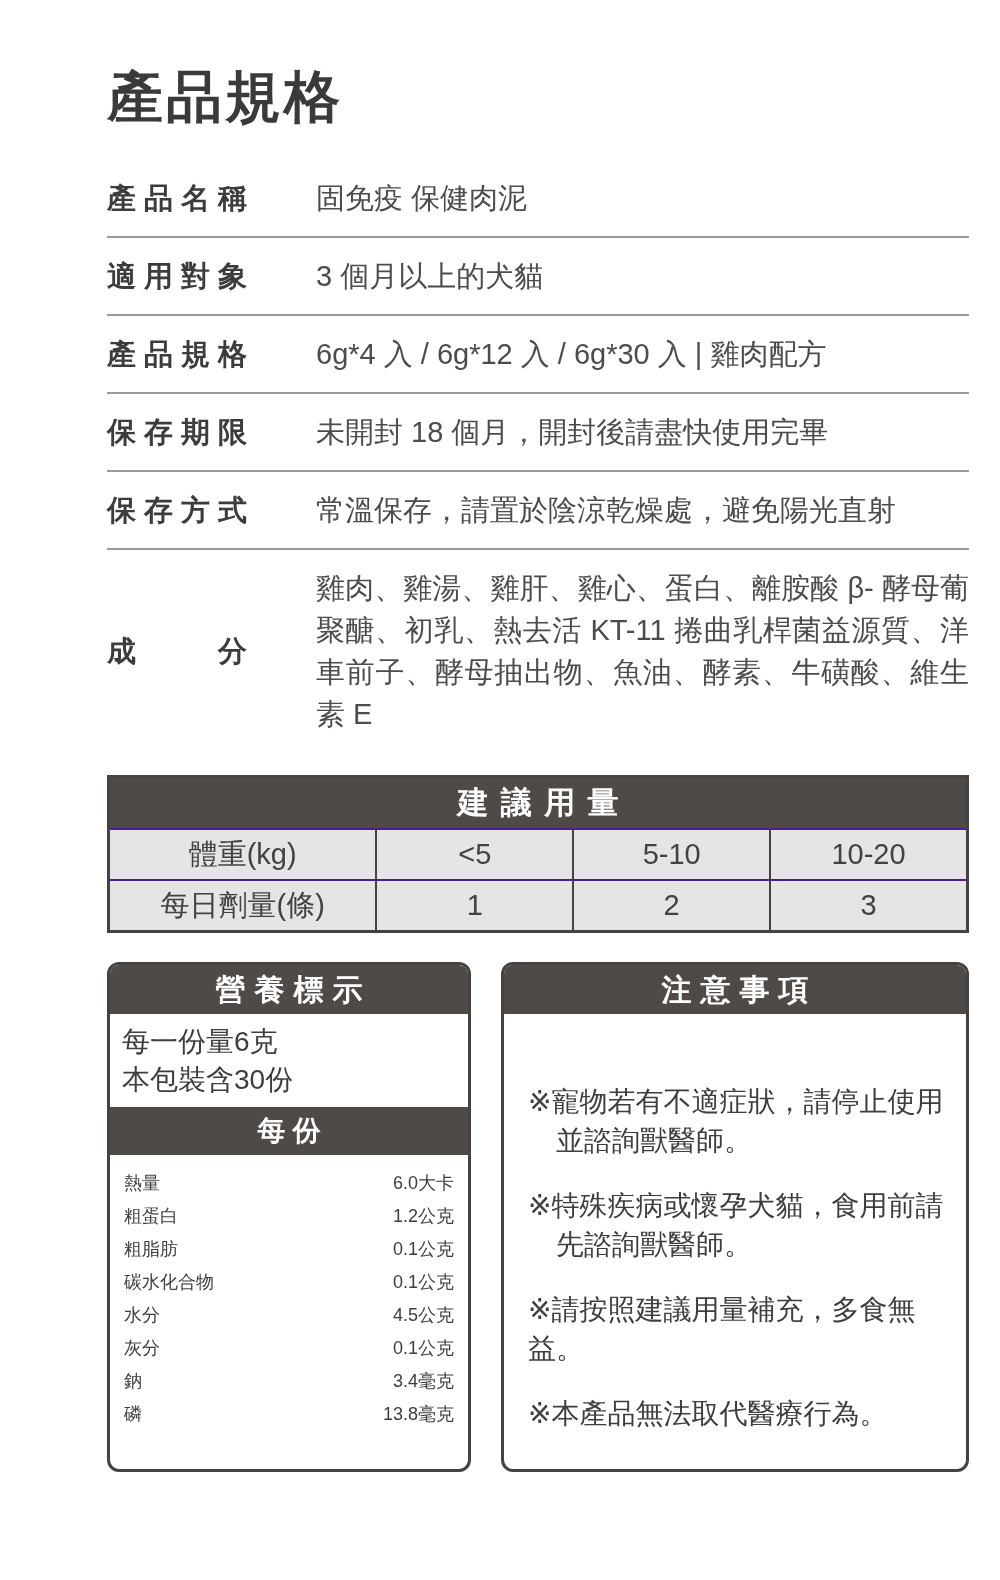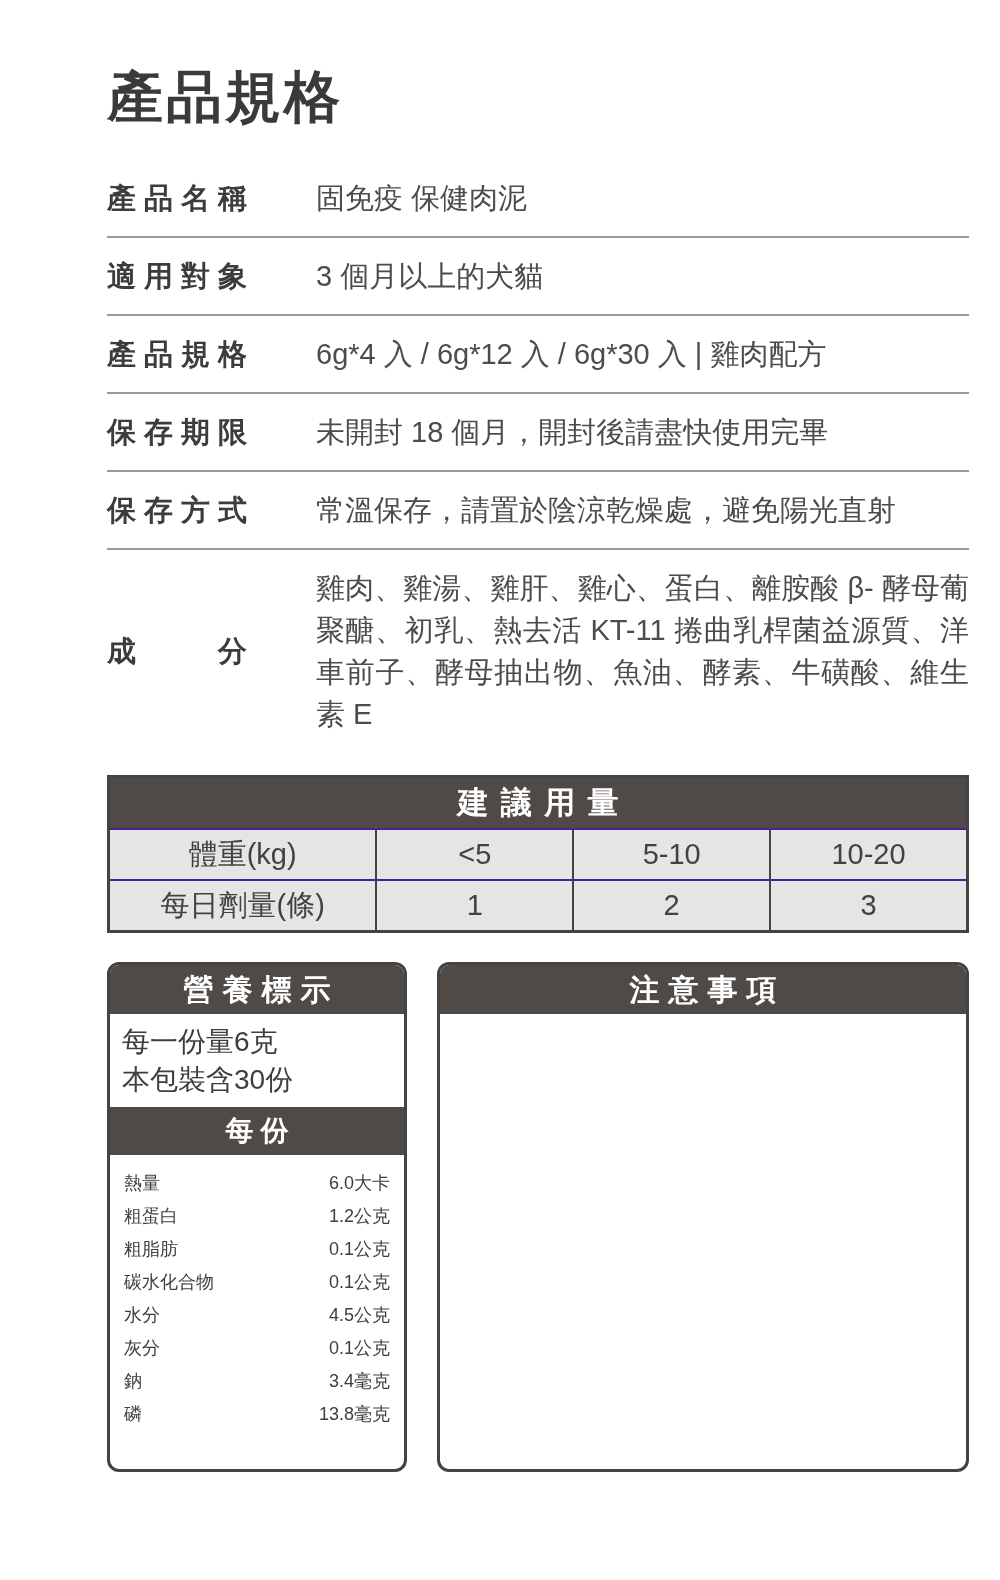--- a/index.html
+++ b/index.html
@@ -56,21 +56,21 @@
   .boxes{display:flex;gap:30px;margin-top:29px;height:510px;}
   .box{
     border:3px solid #434343;border-radius:12px;overflow:hidden;
     background:#fff;box-sizing:border-box;
   }
   .box-header{
     height:49px;line-height:49px;background:#504a47;color:#ffffff;
     text-align:center;font-size:30px;font-weight:700;
     letter-spacing:0.3em;text-indent:0.3em;
   }
-  .nutrition-box{flex:none;width:300px;}
+  .nutrition-box{flex:none;width:364px;}
   .notices-box{flex:1;}
 
   .serving{padding:9px 12px 8px;font-size:28px;line-height:38px;color:#3e3e3e;}
   .band{
     height:48px;line-height:48px;background:#504a47;color:#ffffff;
     text-align:center;font-size:28px;font-weight:700;
     letter-spacing:0.25em;text-indent:0.25em;
   }
   .nutri-list{padding:12px 14px 0;}
   .nutri-row{
@@ -173,16 +173,32 @@
         </div>
         <div class="nutri-row">
           <span>磷</span>
           <span>13.8毫克</span>
         </div>
       </div>
     </div>
 
     <div class="box notices-box">
       <div class="box-header">注意事項</div>
+      <div class="notes">
+        <div class="note">
+          <div class="note-line">※寵物若有不適症狀，請停止使用</div>
+          <div class="note-line cont">並諮詢獸醫師。</div>
+        </div>
+        <div class="note">
+          <div class="note-line">※特殊疾病或懷孕犬貓，食用前請</div>
+          <div class="note-line cont">先諮詢獸醫師。</div>
+        </div>
+        <div class="note">
+          <div class="note-line">※請按照建議用量補充，多食無益。</div>
+        </div>
+        <div class="note">
+          <div class="note-line">※本產品無法取代醫療行為。</div>
+        </div>
+      </div>
     </div>
 
   </div>
 </div>
 
 </body></html>

